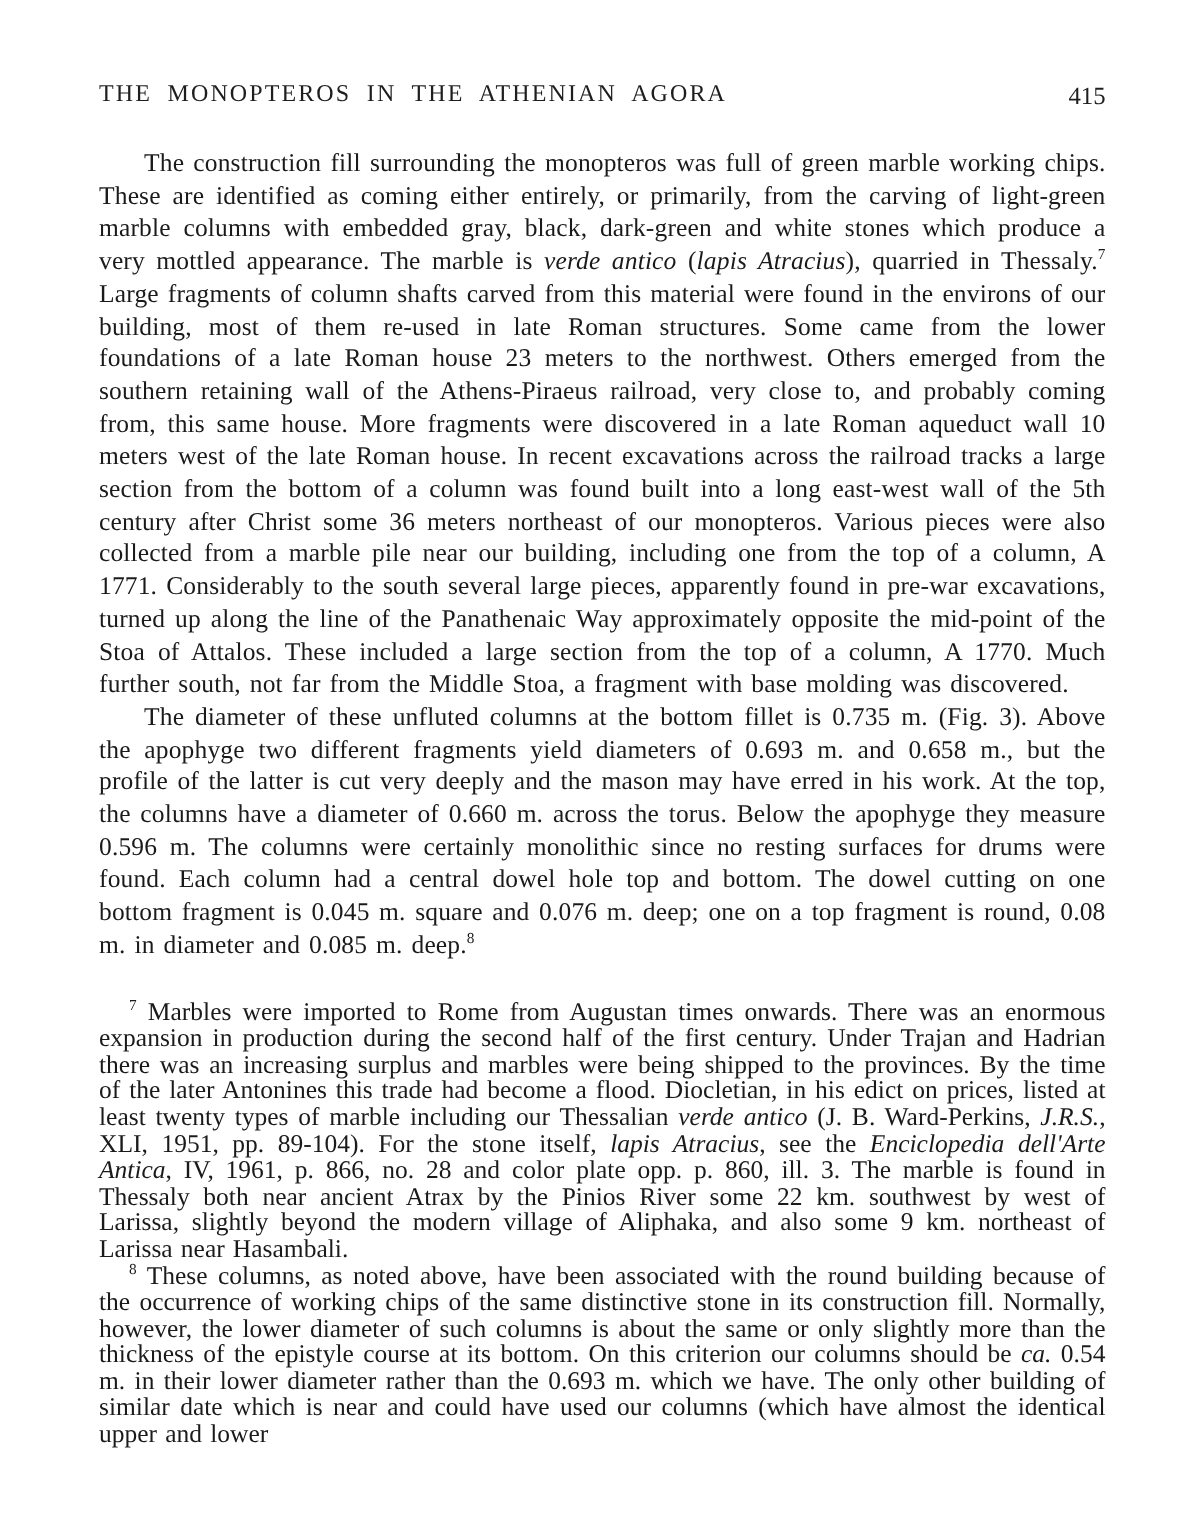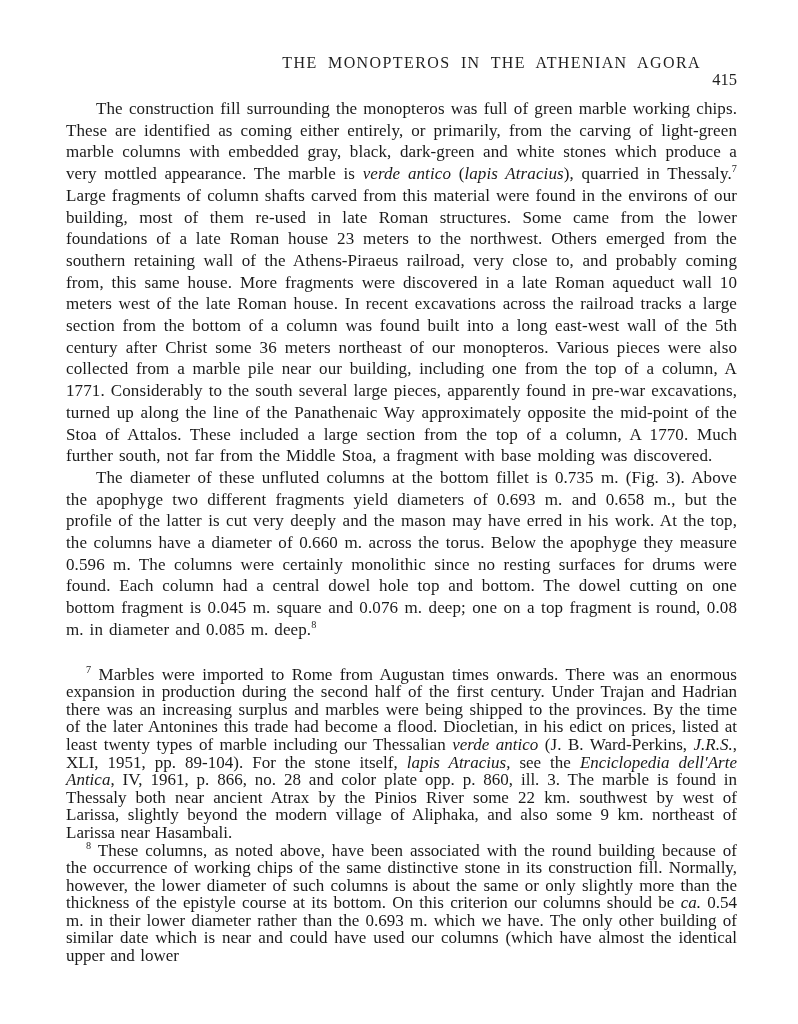--- a/index.html
+++ b/index.html
@@ -18,31 +18,31 @@
     padding: 54px 61px 0 66px;
     overflow: hidden;
   }
   .running-header {
     position: relative;
     height: 20px;
     margin-bottom: 24px;
   }
   .header-title {
     display: block;
-    text-align: right;
+    text-align: left;
     font-size: 16px;
     letter-spacing: 1.4px;
     word-spacing: 5px;
     color: #1e1e1e;
     padding-right: 36px; 
   }
   .header-pagenum {
     position: absolute;
     right: 0;
-    top: 16px;
+    top: 0;
     font-size: 16.5px;
     color: #1e1e1e;
   }
   .body-text p {
     margin: 0;
     font-size: 17px;
     line-height: 21.7px;
     text-align: justify;
     text-indent: 30px;
     word-spacing: 1.6px;

